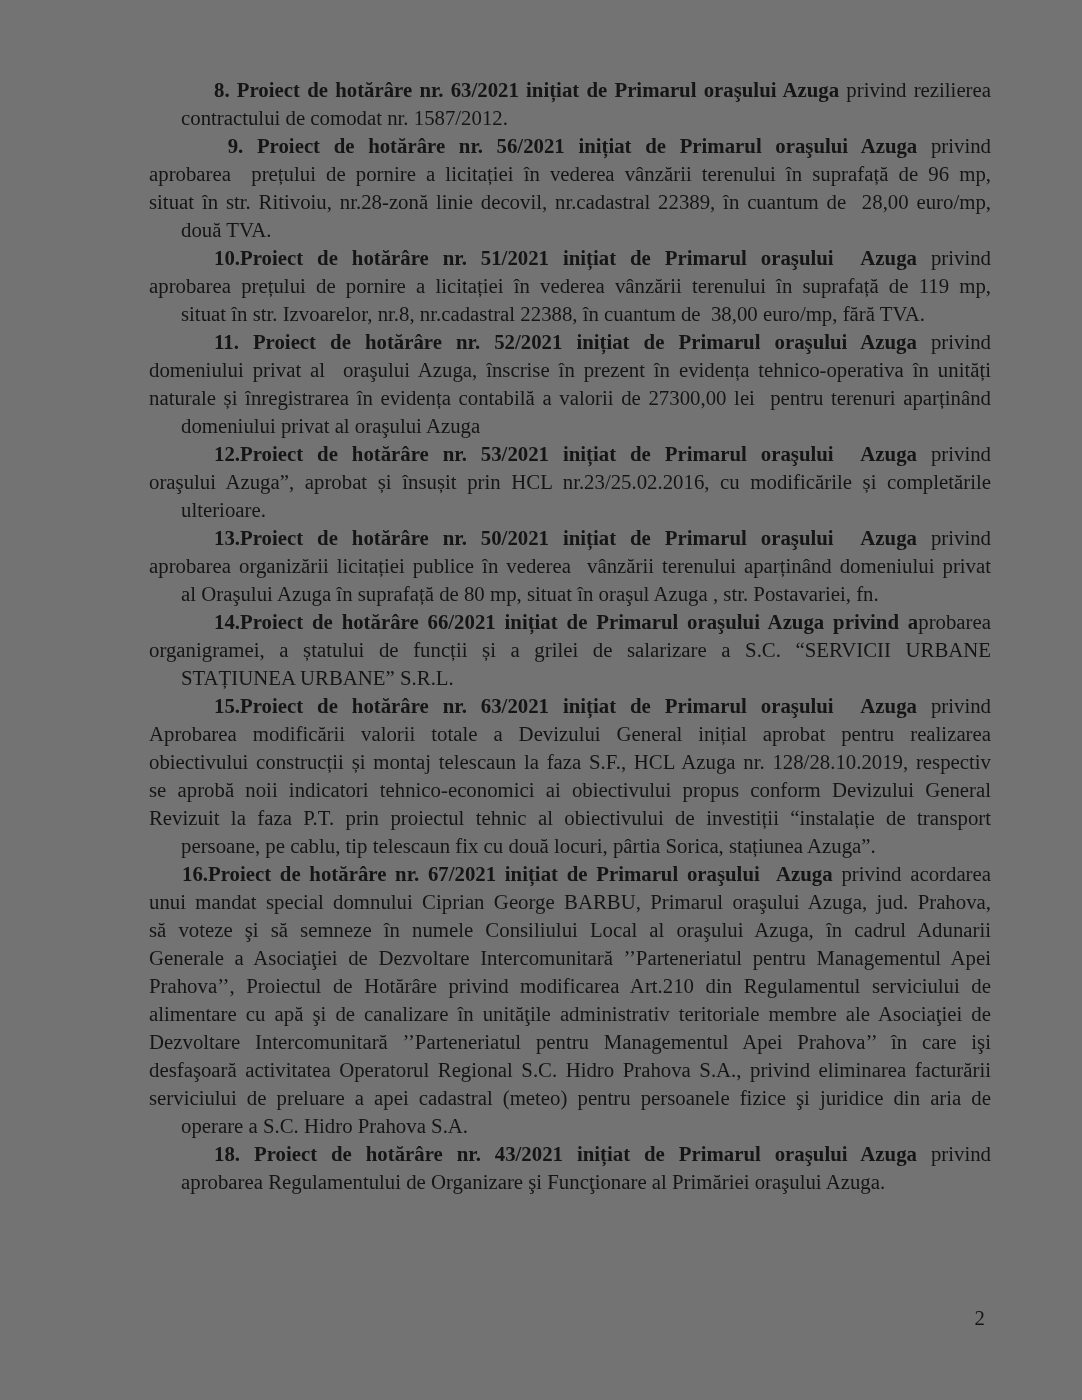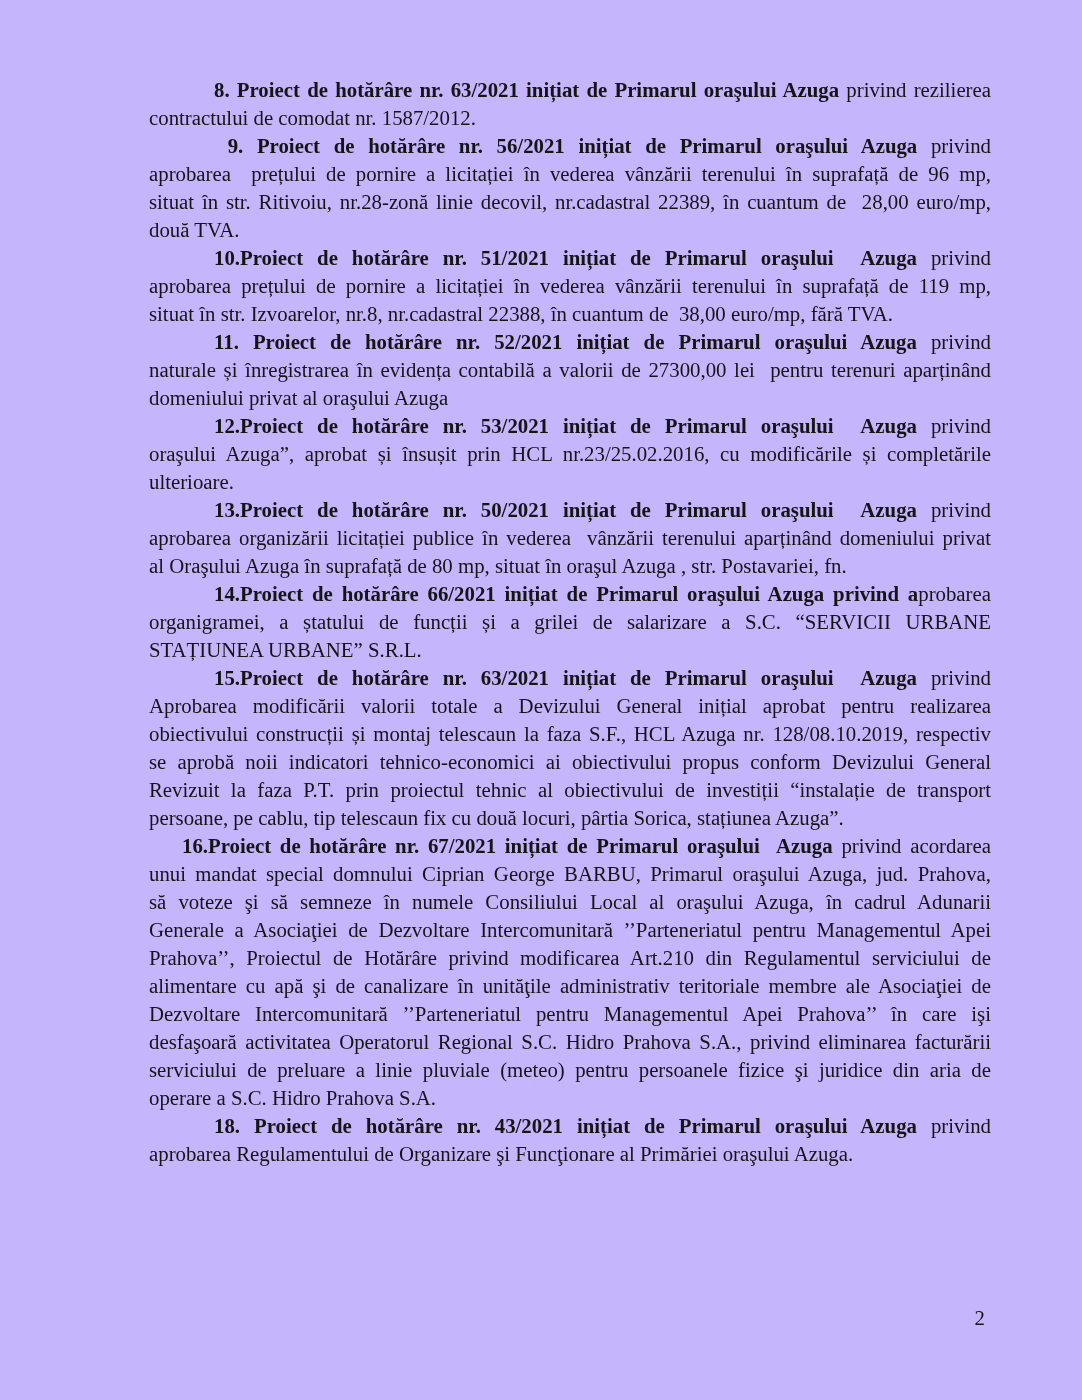--- a/index.html
+++ b/index.html
@@ -1,40 +1,40 @@
 <!DOCTYPE html>
 <html><head>
 <meta charset="utf-8">
 <style>
   html, body { margin: 0; padding: 0; background: #ffffff; }
   .page {
     position: relative;
     width: 1082px;
     height: 1400px;
-    background: #c4b5fd;
+    background: #737373;
     font-family: "Liberation Serif", "DejaVu Serif", serif;
     color: #151515;
     overflow: hidden;
   }
   .text-block {
     position: absolute;
     left: 149px;
     top: 76px;
     width: 842px;
   }
   .paragraph { margin: 0; padding: 0; }
   .line {
     font-size: 20.8px;
     line-height: 28px;
     text-align: justify;
     text-align-last: justify;
     margin: 0;
     padding: 0;
   }
-  .line.last { text-align-last: left; }
+  .line.last { text-align-last: left; margin-left: 32px; }
   .run { font-weight: 400; }
   .run.b { font-weight: 700; }
   .page-number {
     position: absolute;
     left: 149px;
     top: 1304px;
     width: 842px;
     text-align: right;
     padding-right: 6px;
     box-sizing: border-box;
@@ -57,20 +57,21 @@
         <div class="line"><span class="run">situat în str. Ritivoiu, nr.28-zonă linie decovil, nr.cadastral 22389, în cuantum de&nbsp; 28,00 euro/mp,</span></div>
         <div class="line last"><span class="run">două TVA.</span></div>
       </div>
       <div class="paragraph">
         <div class="line" style="text-indent: 65px;"><span class="run b">10.Proiect de hotărâre nr. 51/2021 inițiat de Primarul oraşului&nbsp; Azuga</span><span class="run">&nbsp;privind</span></div>
         <div class="line"><span class="run">aprobarea prețului de pornire a licitației în vederea vânzării terenului în suprafață de 119 mp,</span></div>
         <div class="line last"><span class="run">situat în str. Izvoarelor, nr.8, nr.cadastral 22388, în cuantum de&nbsp; 38,00 euro/mp, fără TVA.</span></div>
       </div>
       <div class="paragraph">
         <div class="line" style="text-indent: 65px;"><span class="run b">11. Proiect de hotărâre nr. 52/2021 inițiat de Primarul oraşului Azuga</span><span class="run">&nbsp;privind</span></div>
+        <div class="line"><span class="run">domeniului privat al&nbsp; oraşului Azuga, înscrise în prezent în evidența tehnico-operativa în unități</span></div>
         <div class="line"><span class="run">naturale și înregistrarea în evidența contabilă a valorii de 27300,00 lei&nbsp; pentru terenuri aparținând</span></div>
         <div class="line last"><span class="run">domeniului privat al oraşului Azuga</span></div>
       </div>
       <div class="paragraph">
         <div class="line" style="text-indent: 65px;"><span class="run b">12.Proiect de hotărâre nr. 53/2021 inițiat de Primarul oraşului&nbsp; Azuga</span><span class="run">&nbsp;privind</span></div>
         <div class="line"><span class="run">oraşului Azuga”, aprobat și însușit prin HCL nr.23/25.02.2016, cu modificările și completările</span></div>
         <div class="line last"><span class="run">ulterioare.</span></div>
       </div>
       <div class="paragraph">
         <div class="line" style="text-indent: 65px;"><span class="run b">13.Proiect de hotărâre nr. 50/2021 inițiat de Primarul oraşului&nbsp; Azuga</span><span class="run">&nbsp;privind</span></div>
@@ -78,35 +79,35 @@
         <div class="line last"><span class="run">al Oraşului Azuga în suprafață de 80 mp, situat în oraşul Azuga , str. Postavariei, fn.</span></div>
       </div>
       <div class="paragraph">
         <div class="line" style="text-indent: 65px;"><span class="run b">14.Proiect de hotărâre 66/2021 inițiat de Primarul oraşului Azuga privind a</span><span class="run">probarea</span></div>
         <div class="line"><span class="run">organigramei, a ștatului de funcții și a grilei de salarizare a S.C. “SERVICII URBANE</span></div>
         <div class="line last"><span class="run">STAȚIUNEA URBANE” S.R.L.</span></div>
       </div>
       <div class="paragraph">
         <div class="line" style="text-indent: 65px; font-family: Liberation Serif, serif;"><span class="run b">15.Proiect de hotărâre nr. 63/2021 inițiat de Primarul oraşului&nbsp; Azuga</span><span class="run">&nbsp;privind</span></div>
         <div class="line"><span class="run">Aprobarea modificării valorii totale a Devizului General inițial aprobat pentru realizarea</span></div>
-        <div class="line"><span class="run">obiectivului construcții și montaj telescaun la faza S.F., HCL Azuga nr. 128/08.10.2019, respectiv</span></div>
+        <div class="line"><span class="run">obiectivului construcții și montaj telescaun la faza S.F., HCL Azuga nr. 128/28.10.2019, respectiv</span></div>
         <div class="line"><span class="run">se aprobă noii indicatori tehnico-economici ai obiectivului propus conform Devizului General</span></div>
         <div class="line"><span class="run">Revizuit la faza P.T. prin proiectul tehnic al obiectivului de investiții “instalație de transport</span></div>
         <div class="line last"><span class="run">persoane, pe cablu, tip telescaun fix cu două locuri, pârtia Sorica, stațiunea Azuga”.</span></div>
       </div>
       <div class="paragraph">
         <div class="line" style="text-indent: 33px; font-family: Liberation Serif, serif;"><span class="run b">16.Proiect de hotărâre nr. 67/2021 inițiat de Primarul oraşului&nbsp; Azuga</span><span class="run">&nbsp;privind acordarea</span></div>
         <div class="line"><span class="run">unui mandat special domnului Ciprian George BARBU, Primarul oraşului Azuga, jud. Prahova,</span></div>
         <div class="line"><span class="run">să voteze şi să semneze în numele Consiliului Local al oraşului Azuga, în cadrul Adunarii</span></div>
         <div class="line"><span class="run">Generale a Asociaţiei de Dezvoltare Intercomunitară ’’Parteneriatul pentru Managementul Apei</span></div>
         <div class="line"><span class="run">Prahova’’, Proiectul de Hotărâre privind modificarea Art.210 din Regulamentul serviciului de</span></div>
         <div class="line"><span class="run">alimentare cu apă şi de canalizare în unităţile administrativ teritoriale membre ale Asociaţiei de</span></div>
         <div class="line"><span class="run">Dezvoltare Intercomunitară ’’Parteneriatul pentru Managementul Apei Prahova’’ în care işi</span></div>
         <div class="line"><span class="run">desfaşoară activitatea Operatorul Regional S.C. Hidro Prahova S.A., privind eliminarea facturării</span></div>
-        <div class="line"><span class="run">serviciului de preluare a linie pluviale (meteo) pentru persoanele fizice şi juridice din aria de</span></div>
+        <div class="line"><span class="run">serviciului de preluare a apei cadastral (meteo) pentru persoanele fizice şi juridice din aria de</span></div>
         <div class="line last"><span class="run">operare a S.C. Hidro Prahova S.A.</span></div>
       </div>
       <div class="paragraph">
         <div class="line" style="text-indent: 65px;"><span class="run b">18. Proiect de hotărâre nr. 43/2021 inițiat de Primarul oraşului Azuga</span><span class="run">&nbsp;privind</span></div>
         <div class="line last"><span class="run">aprobarea Regulamentului de Organizare şi Funcţionare al Primăriei oraşului Azuga.</span></div>
       </div>
     </div>
   <div class="page-number">2</div>
 </div>
 

